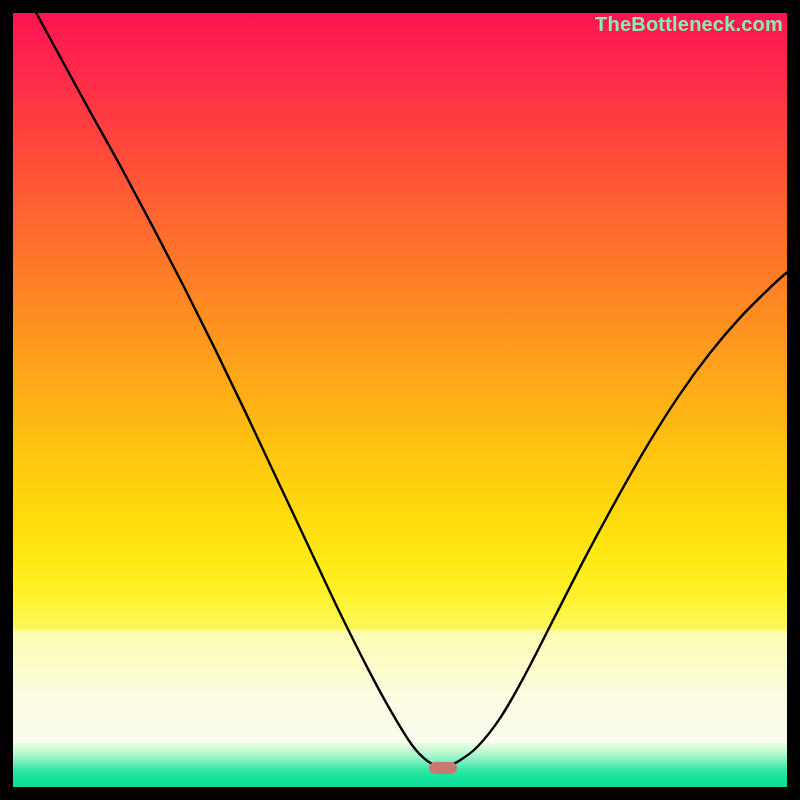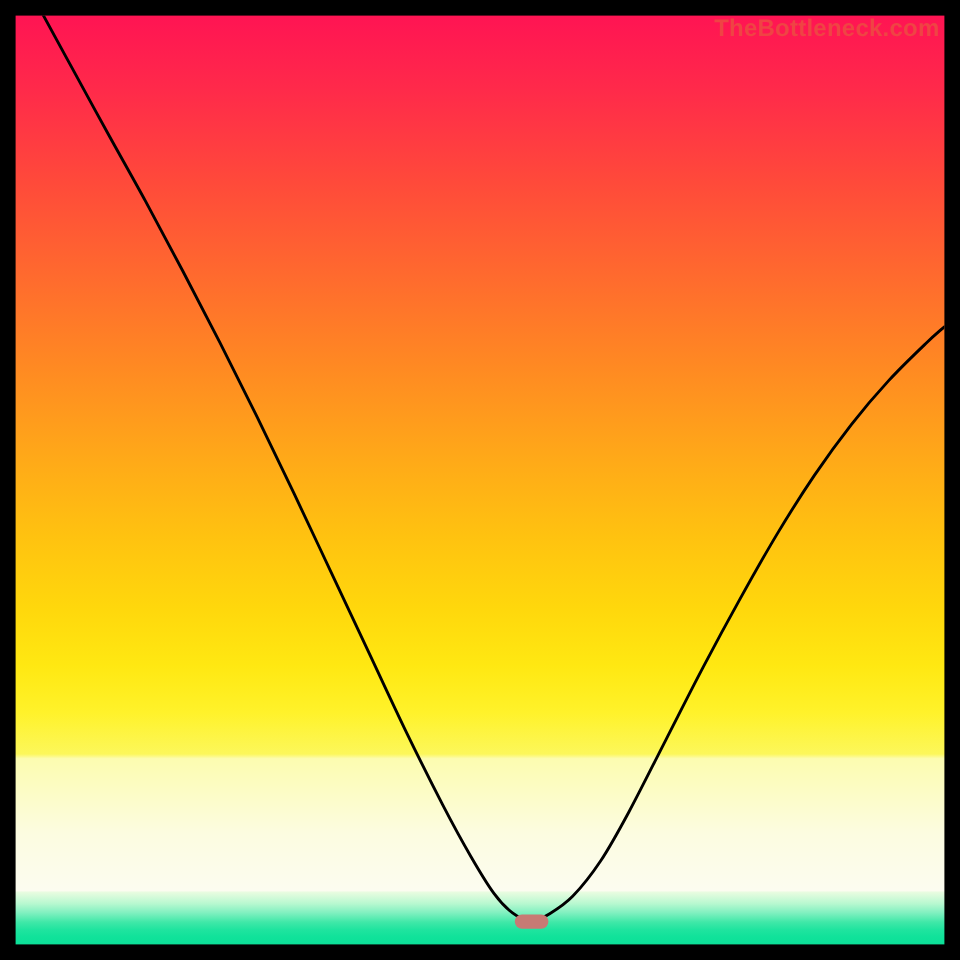--- a/index.html
+++ b/index.html
@@ -65,21 +65,21 @@
     height: 12px;
     border-radius: 6px;
     background: #c77a74;
   }
   .watermark {
     position: absolute;
     top: 0px;
     right: 4px;
     font-size: 20px;
     font-weight: 700;
-    color: #ef4444;
+    color: #86efac;
     letter-spacing: 0.2px;
   }
 </style>
 </head>
 <body>
 
 <div class="frame">
   <div class="plot-bg"></div>
 
   <svg class="curve" viewBox="0 0 774 774" preserveAspectRatio="none">

